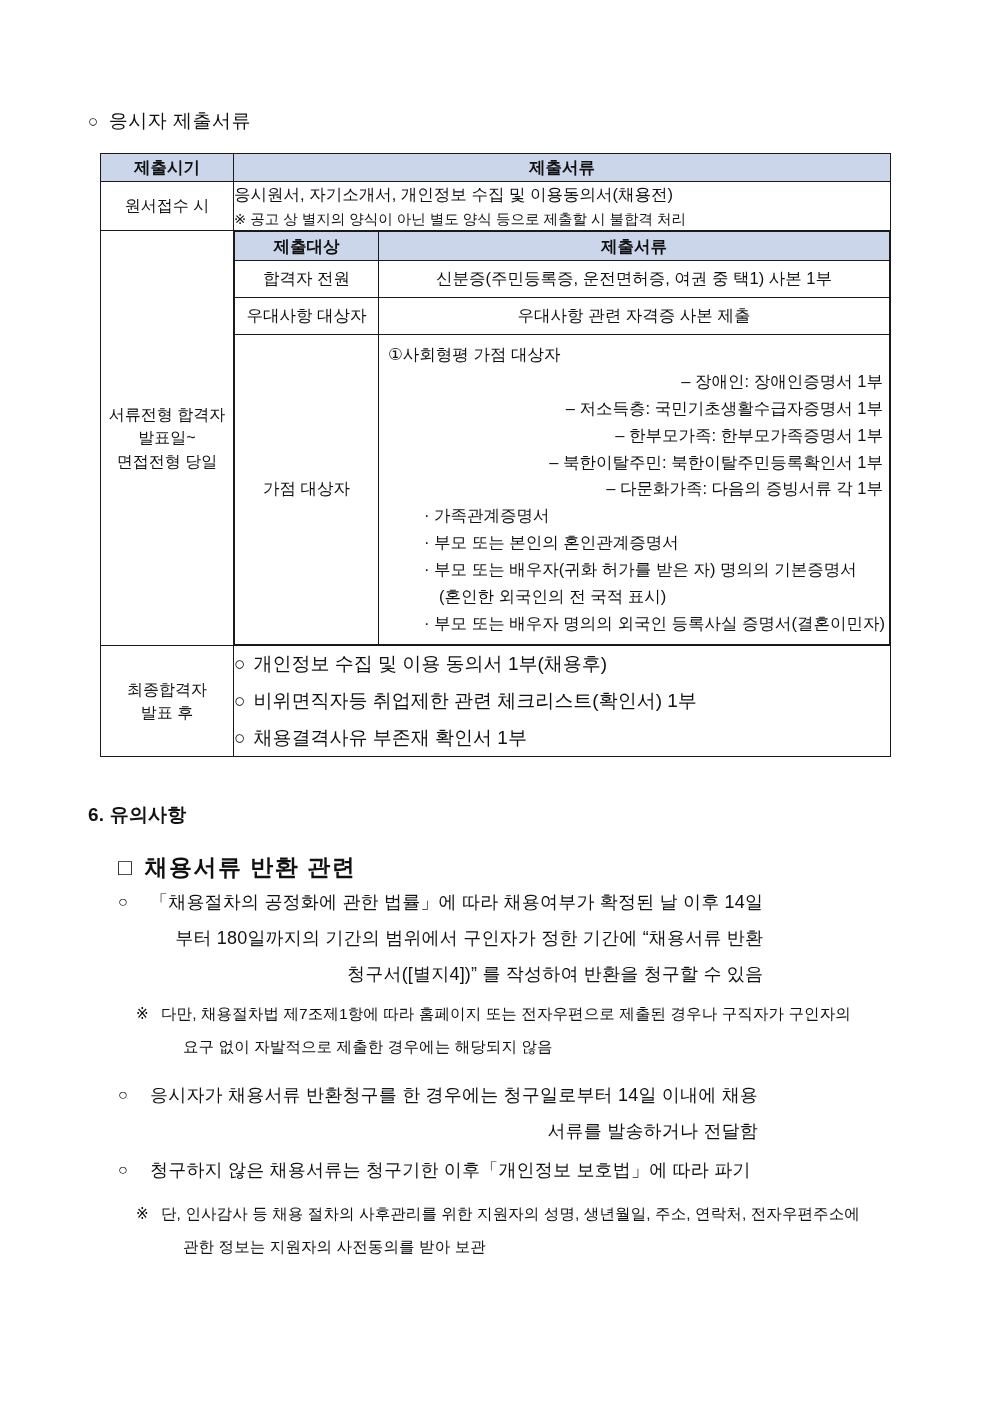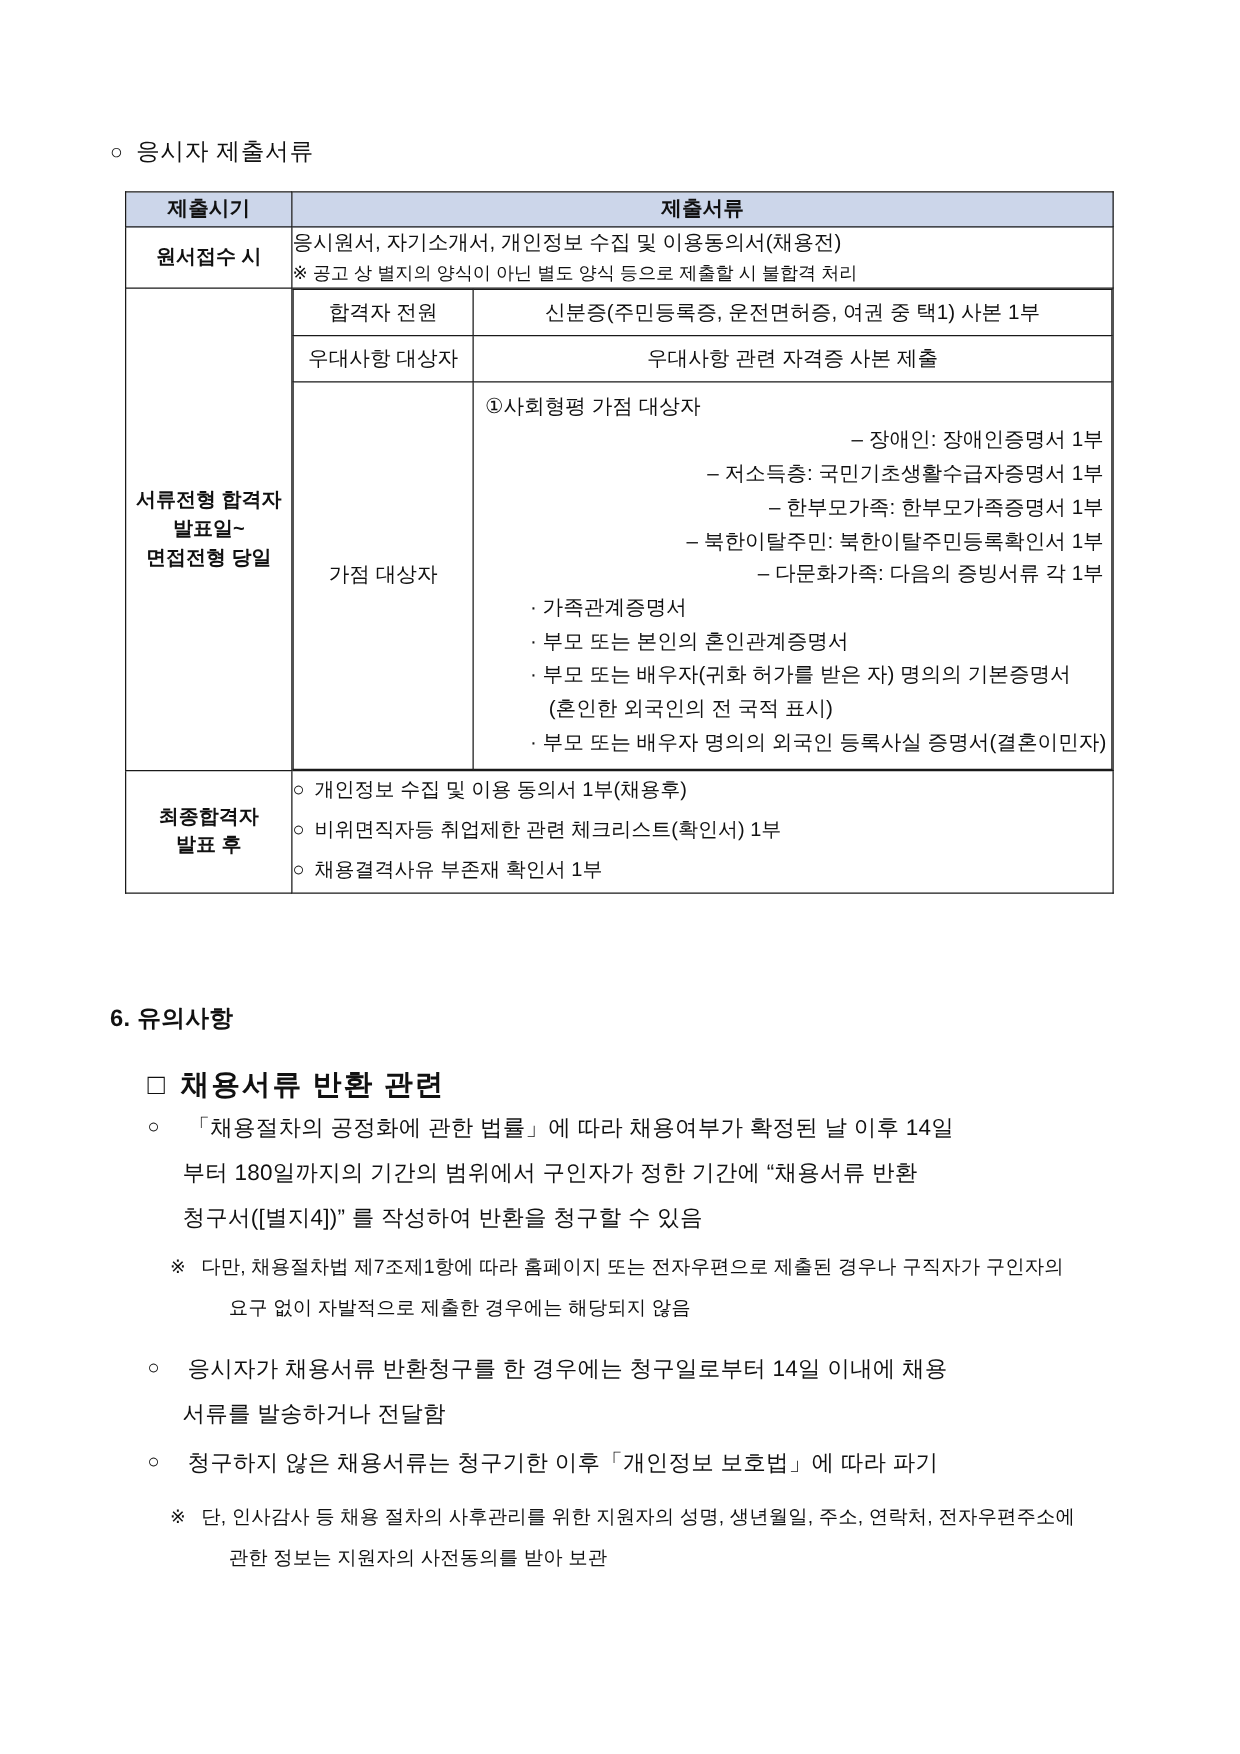--- a/index.html
+++ b/index.html
@@ -60,21 +60,20 @@
     text-align: center;
     height: 27px;
     line-height: 27px;
     color: #111;
   }
   td.lbl {
     text-align: center;
     font-size: 16px;
     line-height: 1.45;
     padding: 6px 4px;
-    font-weight: bold;
   }
   td.body-cell {
     padding: 5px 8px 5px 10px;
     font-size: 16.5px;
     line-height: 1.55;
     text-align: left;
   }
   td.body-cell .note {
     font-size: 14.5px;
   }
@@ -122,21 +121,21 @@
     line-height: 1.63;
   }
   .li-0 { display:block; white-space: nowrap; }
   .li-1 { display:block; white-space: nowrap; padding-left: 22px; text-align: right; }
   .li-2 { display:block; white-space: nowrap; padding-left: 36px; }
   .li-3 { display:block; white-space: nowrap; padding-left: 51px; }
 
   
   td.final-cell {
     padding: 7px 8px 8px 10px;
-    font-size: 16px;
+    font-size: 19px;
     line-height: 1.52;
   }
   td.final-cell .fl {
     display: block;
     white-space: nowrap;
     padding: 4px 0;
   }
   td.final-cell .fl .o { margin-right: 8px; }
 
   
@@ -164,21 +163,21 @@
     position: absolute;
     font-size: 18px;
     line-height: 36px;
     letter-spacing: 0.2px;
   }
   .para .o-mark {
     position: absolute;
     left: 0; top: 0;
     font-size: 16px;
   }
-  .para .txt { display: block; margin-left: 32px; white-space: nowrap; }
+  .para .txt { display: block; margin-left: 32px; white-space: nowrap; text-align: right; }
   .para .txt.ind { margin-left: 28px; }
 
   .note-para {
     position: absolute;
     font-size: 15.5px;
     line-height: 33px;
     letter-spacing: 0.1px;
   }
   .note-para .x-mark { position: absolute; left: 0; top: 0; font-size: 15px; }
   .note-para .txt { display: block; margin-left: 25px; white-space: nowrap; }
@@ -225,20 +224,24 @@
           <span class="ln">발표일~</span>
           <span class="ln">면접전형 당일</span>
         </td>
         <td class="nest-host">
           <table class="nested">
             <colgroup>
               <col style="width:144px">
               <col style="width:auto">
             </colgroup>
             <tbody>
+              <tr>
+                <th class="nhd">제출대상</th>
+                <th class="nhd">제출서류</th>
+              </tr>
               <tr>
                 <td class="ncat">합격자 전원</td>
                 <td class="nval">신분증(주민등록증, 운전면허증, 여권 중 택1) 사본 1부</td>
               </tr>
               <tr>
                 <td class="ncat">우대사항 대상자</td>
                 <td class="nval">우대사항 관련 자격증 사본 제출</td>
               </tr>
               <tr>
                 <td class="ncat">가점 대상자</td>

